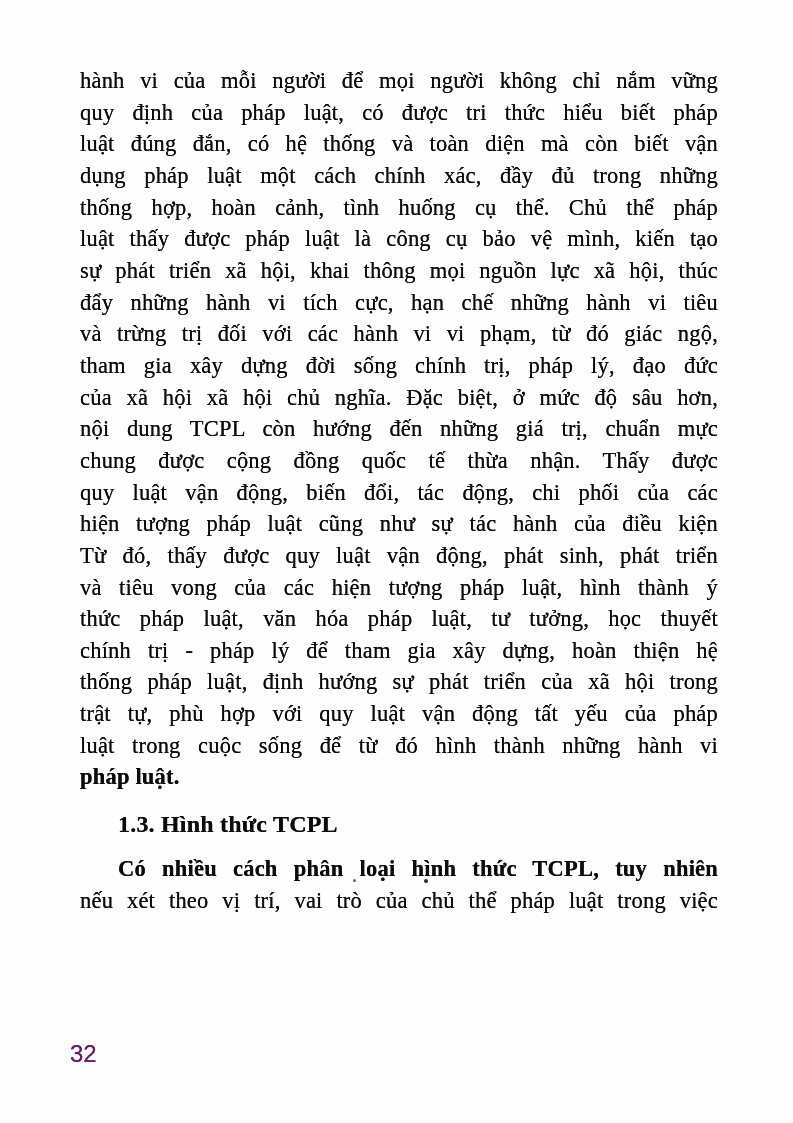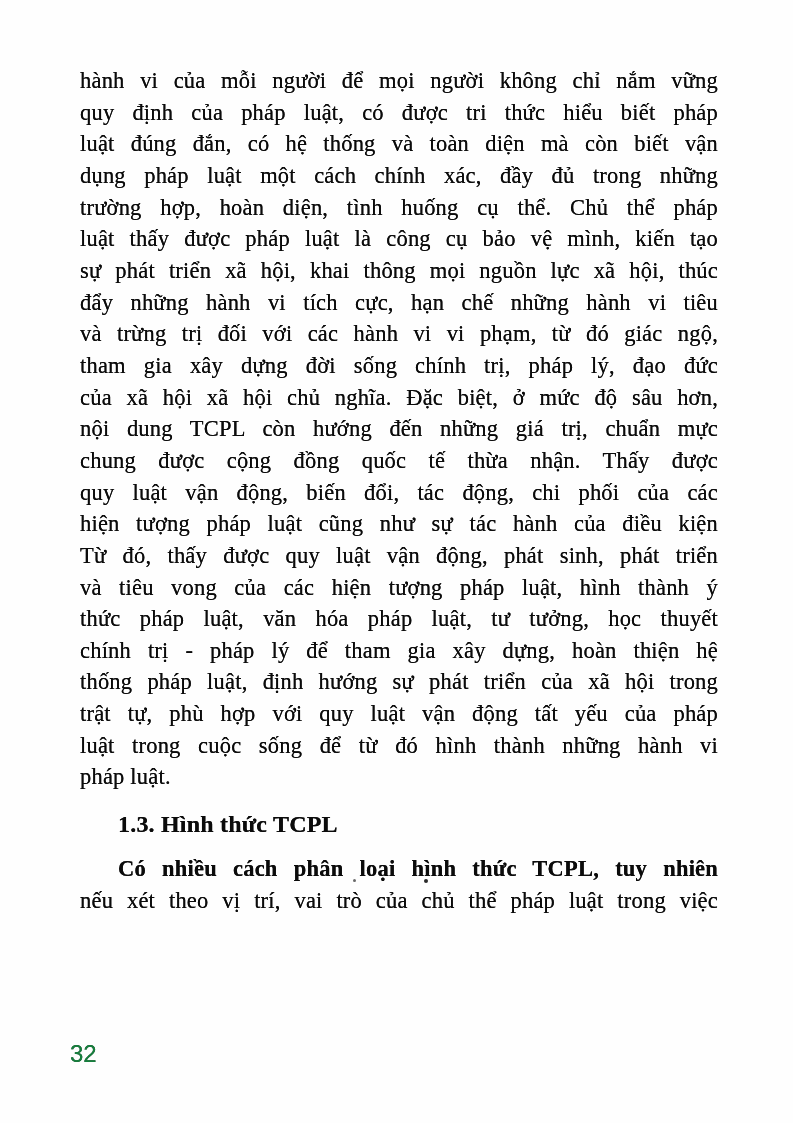--- a/index.html
+++ b/index.html
@@ -28,20 +28,21 @@
     line-height: 31.65px;
     white-space: nowrap;
     text-align: justify;
     text-align-last: justify;
     letter-spacing: 0.2px;
     text-shadow: 0 0 0.5px rgba(0,0,0,0.85);
   }
   
   .para.para-cont .line:last-child {
     text-align-last: left;
+    font-weight: bold;
   }
   
   .para.indent-first .line:first-child {
     padding-left: 38px;
     font-weight: bold;
   }
   .section-heading {
     margin-top: 15px;
     padding-left: 38px;
     font-size: 24px;
@@ -53,21 +54,21 @@
   .para.after-heading {
     margin-top: 12px;
   }
   .page-number {
     position: absolute;
     left: 70px;
     top: 1040px;
     font-family: "Liberation Sans", "DejaVu Sans", sans-serif;
     font-size: 24px;
     font-weight: 500;
-    color: #15803d;
+    color: #701a75;
     text-shadow: 0 0 0.5px rgba(0,0,0,0.8);
   }
   .scan-speck {
     position: absolute;
     background: #2a2a2a;
     border-radius: 50%;
   }
   .speck-1 { left: 424px; top: 879px; width: 4px; height: 4px; }
   .speck-2 { left: 353px; top: 879px; width: 3px; height: 3px; opacity: .7; }
 </style>
@@ -76,21 +77,21 @@
 
 <div class="page">
 
   <div class="text-block">
 
     <div class="para para-cont">
         <div class="line">hành vi của mỗi người để mọi người không chỉ nắm vững</div>
         <div class="line">quy định của pháp luật, có được tri thức hiểu biết pháp</div>
         <div class="line">luật đúng đắn, có hệ thống và toàn diện mà còn biết vận</div>
         <div class="line">dụng pháp luật một cách chính xác, đầy đủ trong những</div>
-        <div class="line">trường hợp, hoàn diện, tình huống cụ thể. Chủ thể pháp</div>
+        <div class="line">thống hợp, hoàn cảnh, tình huống cụ thể. Chủ thể pháp</div>
         <div class="line">luật thấy được pháp luật là công cụ bảo vệ mình, kiến tạo</div>
         <div class="line">sự phát triển xã hội, khai thông mọi nguồn lực xã hội, thúc</div>
         <div class="line">đẩy những hành vi tích cực, hạn chế những hành vi tiêu</div>
         <div class="line">và trừng trị đối với các hành vi vi phạm, từ đó giác ngộ,</div>
         <div class="line">tham gia xây dựng đời sống chính trị, pháp lý, đạo đức</div>
         <div class="line">của xã hội xã hội chủ nghĩa. Đặc biệt, ở mức độ sâu hơn,</div>
         <div class="line">nội dung TCPL còn hướng đến những giá trị, chuẩn mực</div>
         <div class="line">chung được cộng đồng quốc tế thừa nhận. Thấy được</div>
         <div class="line">quy luật vận động, biến đổi, tác động, chi phối của các</div>
         <div class="line">hiện tượng pháp luật cũng như sự tác hành của điều kiện</div>

